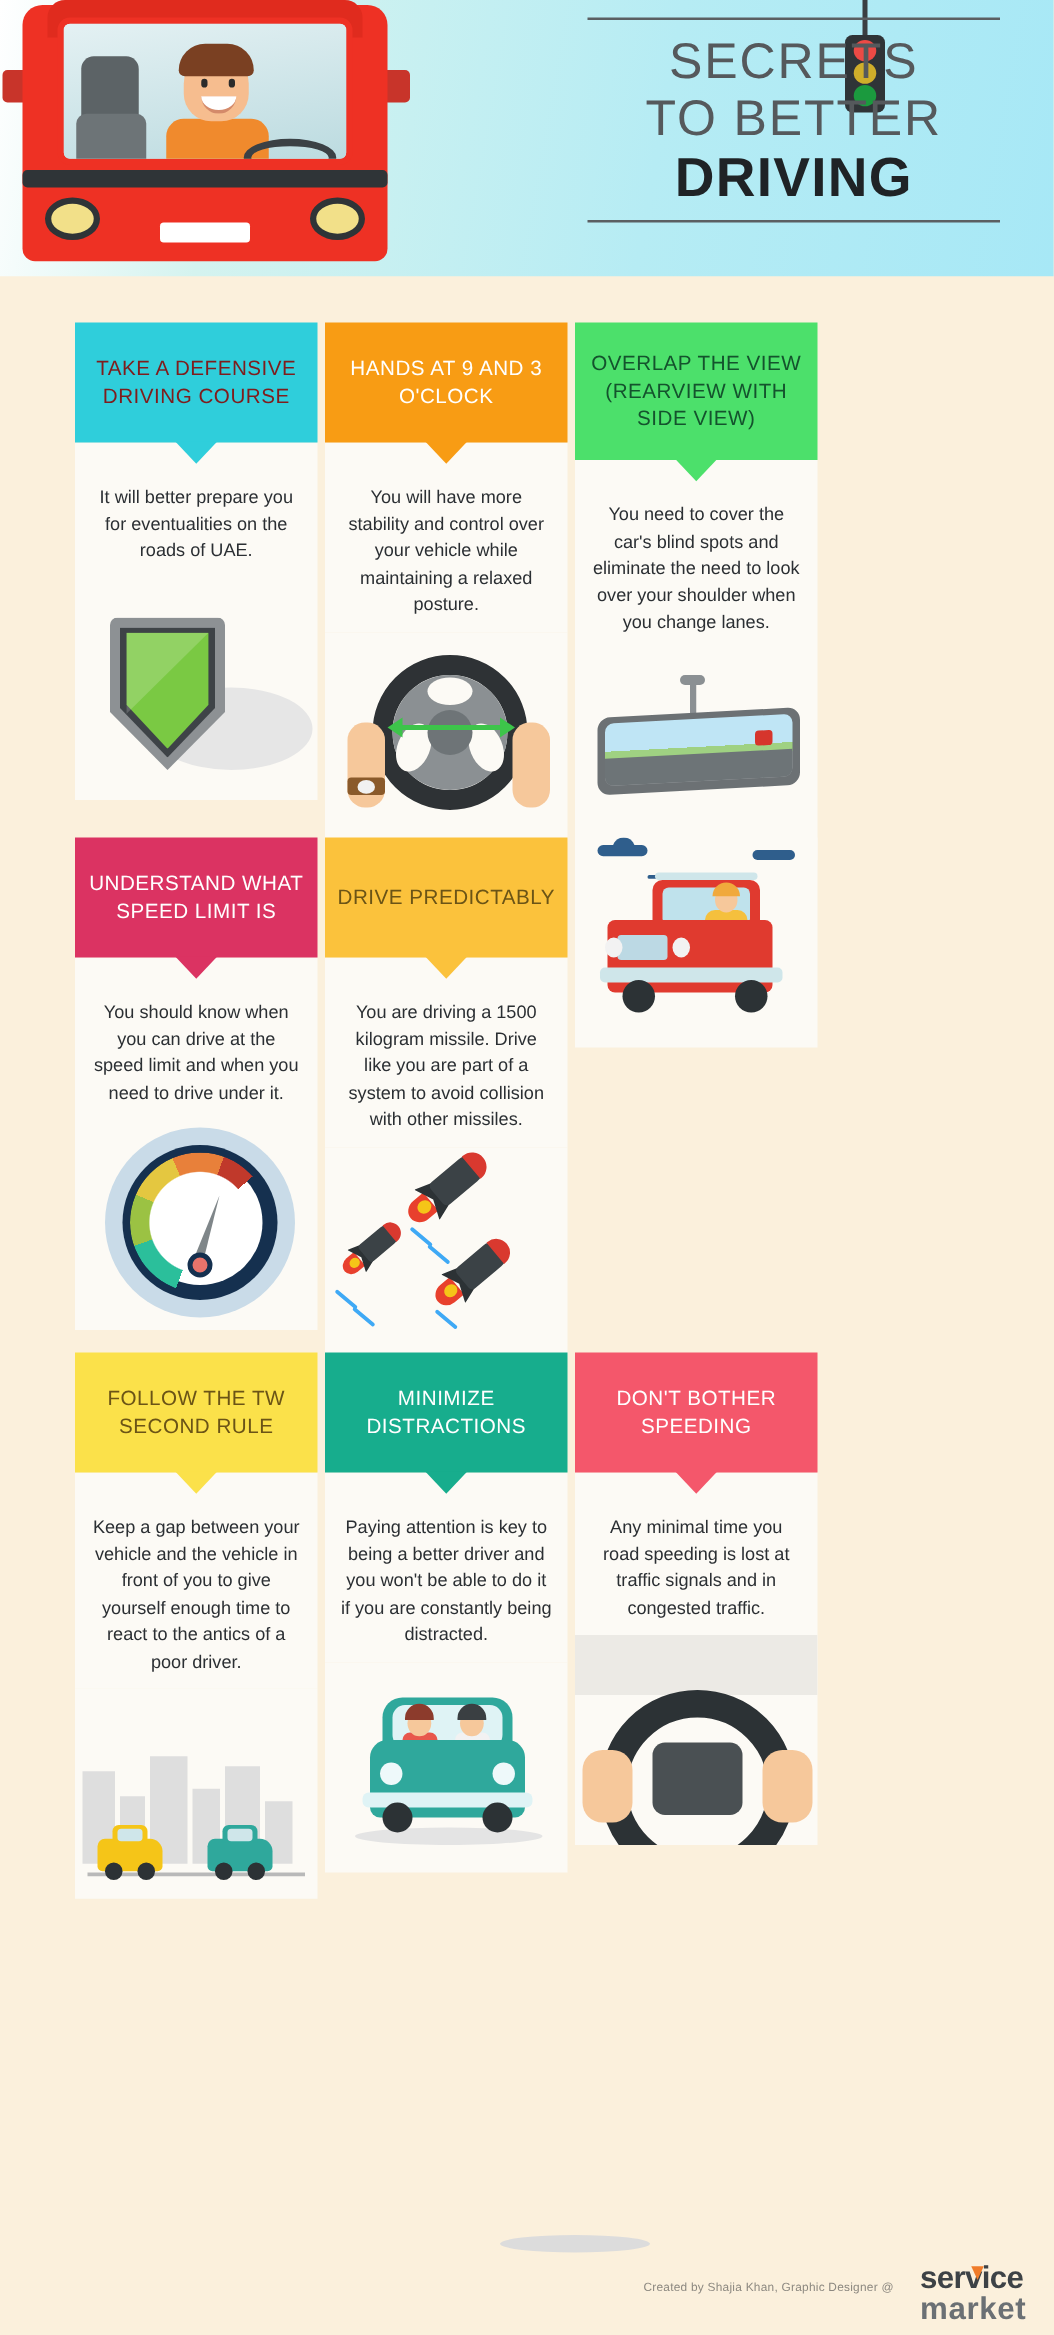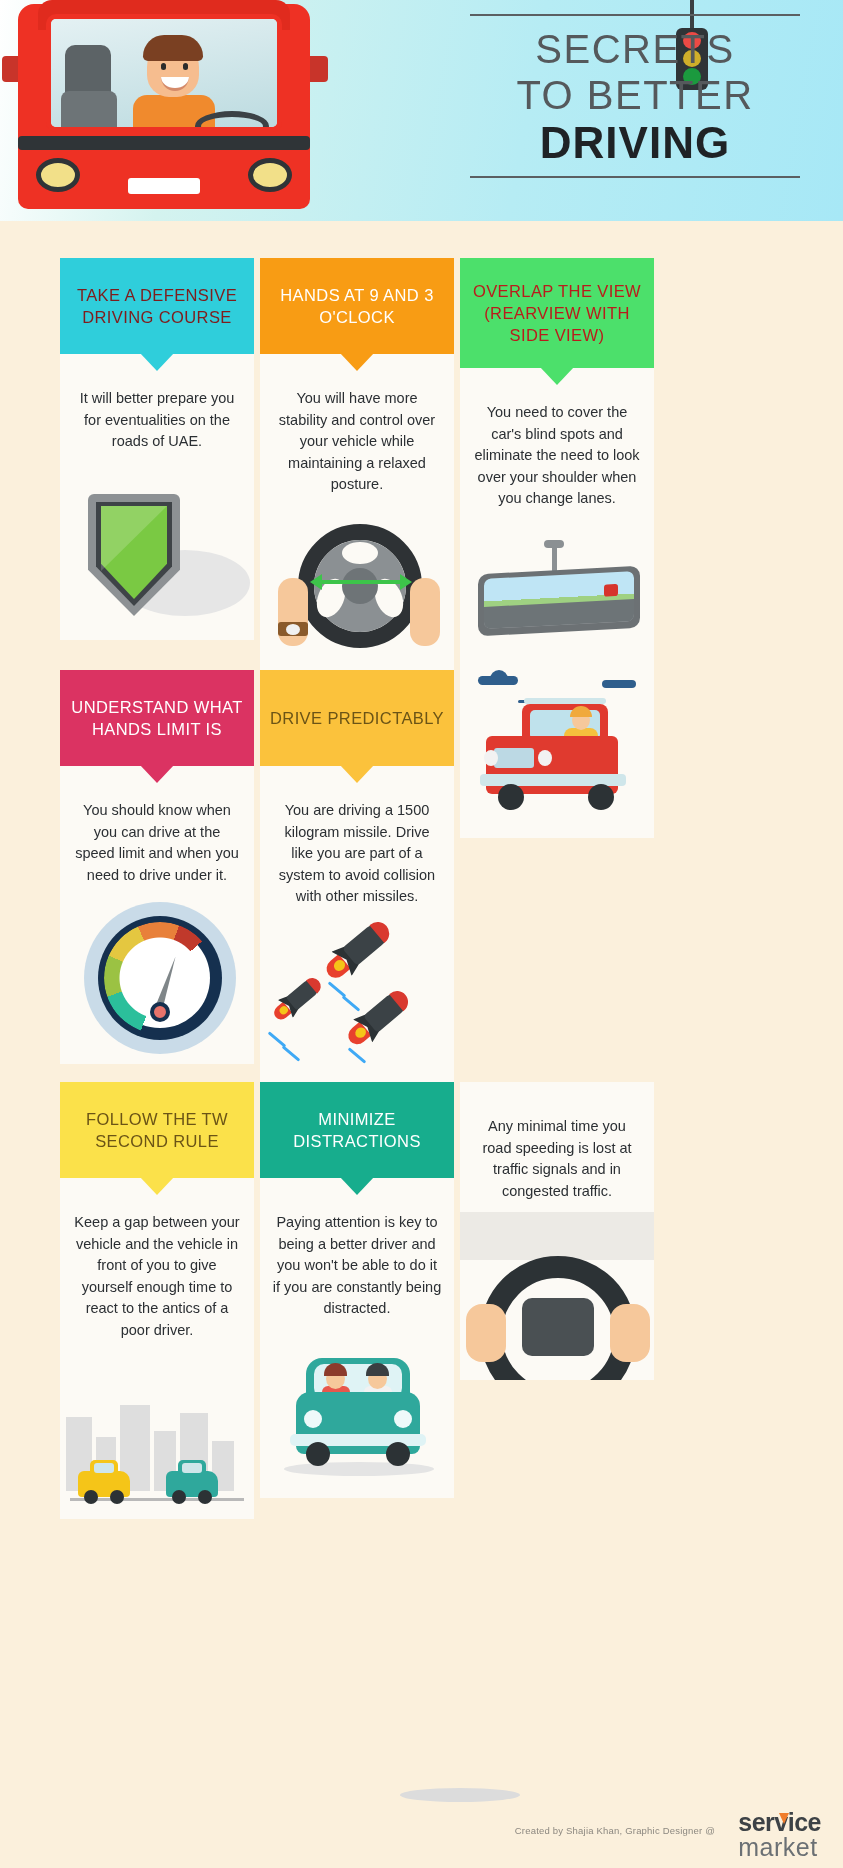--- a/index.html
+++ b/index.html
@@ -369,21 +369,21 @@
   .logo-service {
     font-size: 25px; font-weight: bold; color: #3d4246; letter-spacing: -0.5px;
     line-height: 25px; position: relative;
   }
   .logo-check {
     position: absolute; left: 41px; top: 3px;
     width: 0; height: 0; border-left: 5px solid transparent;
     border-right: 5px solid transparent; border-top: 11px solid #f07c2a;
   }
   .logo-market {
-    font-size: 25px; font-weight: 400; color: #6b7074; letter-spacing: 0.5px;
+    font-size: 25px; font-weight: 700; color: #6b7074; letter-spacing: 0.5px;
     line-height: 25px;
   }
   .footer-shadow {
     position: absolute; left: 400px; bottom: 66px; width: 120px; height: 14px;
     background: #dcdcdc; border-radius: 50%;
   }
 </style>
 </head>
 <body>
 
@@ -468,42 +468,42 @@
           <div class="arrow-h l"></div>
           <div class="arrow-h r"></div>
           <div class="hand l"></div>
           <div class="hand r"></div>
           <div class="watch"></div>
           <div class="watch-face"></div>
         </div>
       </div>
 
       <div class="card c2">
-        <div class="card-head" style="background:#4CE06B;color:#b91c1c;">
+        <div class="card-head" style="background:#4CE06B;color:#14532d;">
           <span>OVERLAP THE VIEW (REARVIEW WITH SIDE VIEW)</span>
           <span class="pointer" style="color:#4CE06B;"></span>
         </div>
         <div class="card-body">You need to cover the car's blind spots and eliminate the need to look over your shoulder when you change lanes.</div>
         <div class="card-art">
           <div class="mirror-cap"></div>
           <div class="mirror-stem"></div>
           <div class="mirror-frame"></div>
           <div class="mirror-glass">
             <div class="mirror-road"></div>
             <div class="mirror-car"></div>
           </div>
         </div>
       </div>
     </div>
 
     <div class="row" style="height:392px;">
 
       <div class="card c0">
         <div class="card-head" style="background:#DB3362;color:#ffffff;">
-          <span>UNDERSTAND WHAT HANDS LIMIT IS</span>
+          <span>UNDERSTAND WHAT SPEED LIMIT IS</span>
           <span class="pointer" style="color:#DB3362;"></span>
         </div>
         <div class="card-body">You should know when you can drive at the speed limit and when you need to drive under it.</div>
         <div class="card-art">
           <div class="speedo-bg"></div>
           <div class="speedo-ring"></div>
           <div class="speedo-face"></div>
           <div class="speedo-arc"></div>
           <div class="speedo-needle"></div>
           <div class="speedo-cap"></div>
@@ -620,20 +620,24 @@
           <div class="mini-car" style="left:106px;background:#2FA89C;">
             <div class="mc-cab" style="background:#2FA89C;"></div>
             <div class="mc-win"></div>
             <div class="mc-wheel" style="left:6px;"></div>
             <div class="mc-wheel" style="left:32px;"></div>
           </div>
         </div>
       </div>
 
       <div class="card c2">
+        <div class="card-head" style="background:#F4576B;color:#ffffff;">
+          <span>DON'T BOTHER SPEEDING</span>
+          <span class="pointer" style="color:#F4576B;"></span>
+        </div>
         <div class="card-body">Any minimal time you road speeding is lost at traffic signals and in congested traffic.</div>
         <div class="card-art">
           <div class="sp-dash"></div>
           <div class="sp-wheel"></div>
           <div class="sp-hub"></div>
           <div class="sp-hand l"></div>
           <div class="sp-hand r"></div>
         </div>
       </div>
     </div>

